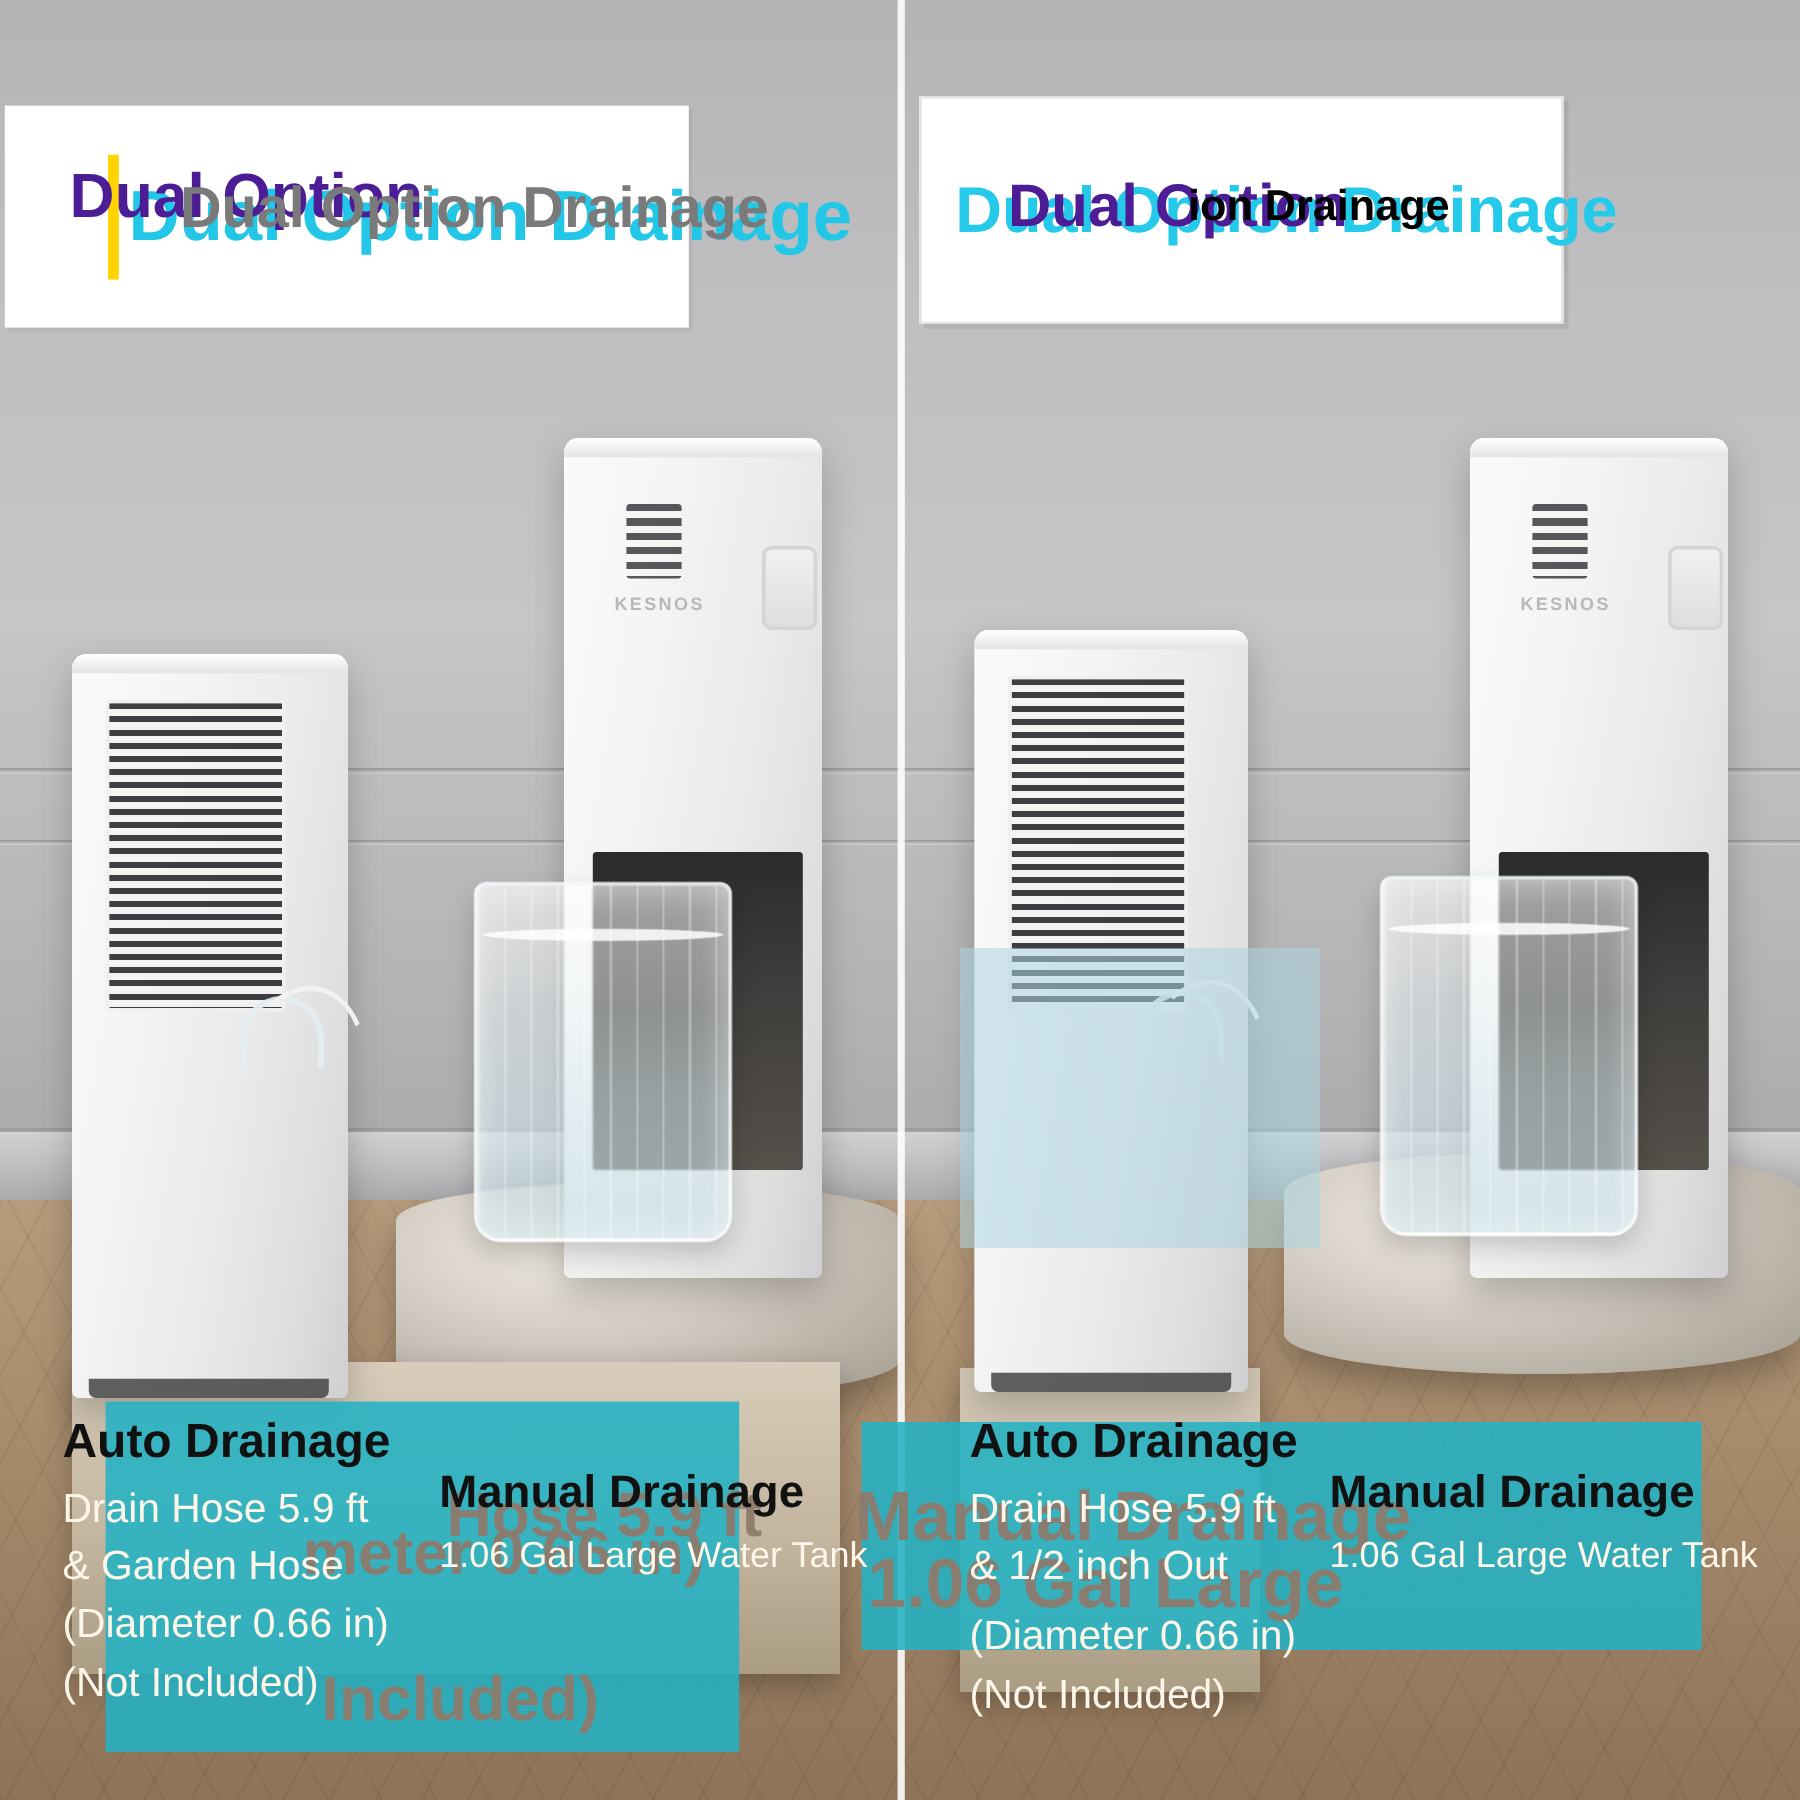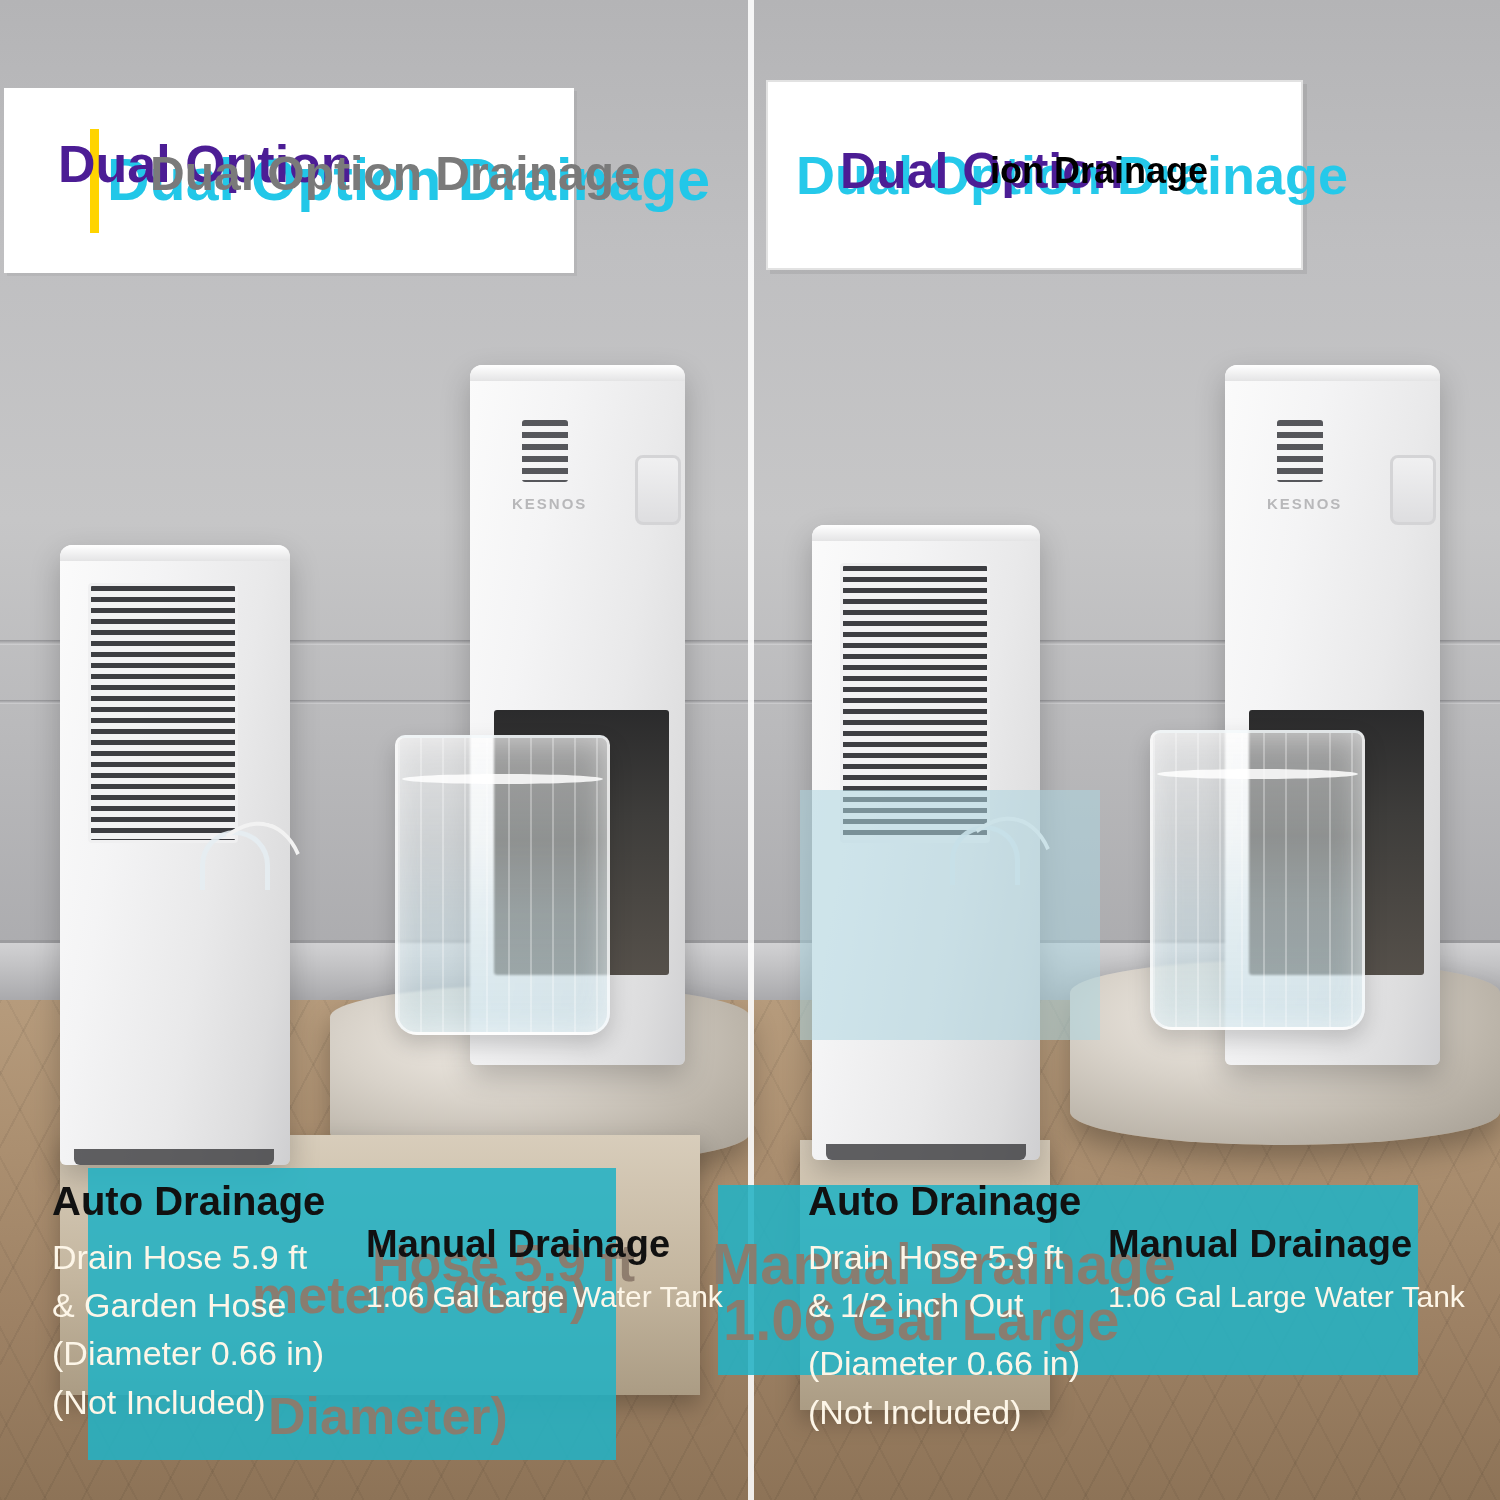--- a/index.html
+++ b/index.html
@@ -288,21 +288,21 @@
 
   <div class="ghost g1">Dual Option</div>
   <div class="ghost g2">Dual Option Drainage</div>
   <div class="ghost g3">Dual Option</div>
   <div class="ghost g4">ion Drainage</div>
 
   <div class="cap-teal teal-l1"></div>
 
   <div class="big-teal" style="left:372px; top:1235px; font-size:52px;">Hose 5.9 ft</div>
   <div class="big-teal" style="left:252px; top:1267px; font-size:52px;">meter 0.66 in)</div>
-  <div class="big-teal" style="left:268px; top:1388px; font-size:52px;">Diameter)</div>
+  <div class="big-teal" style="left:268px; top:1388px; font-size:52px;">Included)</div>
 
   <div class="cap" style="left:52px; top:1178px;">
     <div class="t-head" style="font-size:40px;">Auto Drainage</div>
     <div class="t-sub" style="font-size:34px; margin-top:12px;">Drain Hose 5.9 ft</div>
     <div class="t-sub" style="font-size:34px; margin-top:8px;">&amp; Garden Hose</div>
     <div class="t-sub" style="font-size:34px; margin-top:8px;">(Diameter 0.66 in)</div>
     <div class="t-sub" style="font-size:34px; margin-top:8px;">(Not Included)</div>
   </div>
 
   <div class="cap" style="left:366px; top:1222px;">

